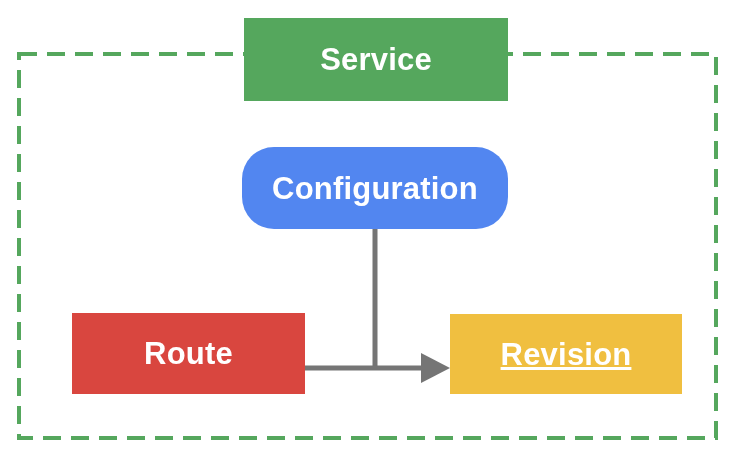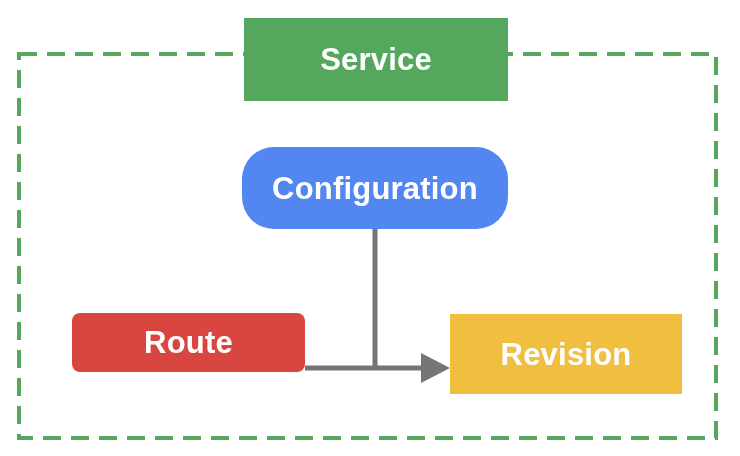--- a/index.html
+++ b/index.html
@@ -90,21 +90,21 @@
   </svg>
 
   <div class="node" id="node-service" style="background: rgb(85, 167, 93); left: 244px; top: 18px; width: 264px; height: 83px; color: rgb(255, 255, 255);">
     <span class="node-label">Service</span>
   </div>
 
   <div class="node" id="node-configuration" style="background: rgb(82, 134, 240); left: 242px; top: 147px; width: 266px; height: 82px; color: rgb(255, 255, 255);">
     <span class="node-label">Configuration</span>
   </div>
 
-  <div class="node" id="node-route" style="background: rgb(217, 70, 63); left: 72px; top: 313px; width: 233px; height: 59px; color: rgb(255, 255, 255); border-radius: 8px;">
+  <div class="node" id="node-route" style="background: rgb(217, 70, 63); left: 72px; top: 313px; width: 233px; height: 81px; color: rgb(255, 255, 255);">
     <span class="node-label">Route</span>
   </div>
 
-  <div class="node" id="node-revision" style="background: rgb(240, 191, 64); left: 450px; top: 314px; width: 232px; height: 80px; color: rgb(255, 255, 255);">
+  <div class="node" id="node-revision" style="background: rgb(240, 191, 64); left: 450px; top: 314px; width: 232px; height: 80px; color: rgb(255, 255, 255); text-decoration: underline;">
     <span class="node-label">Revision</span>
   </div>
 
 </div>
 
 </body></html>

